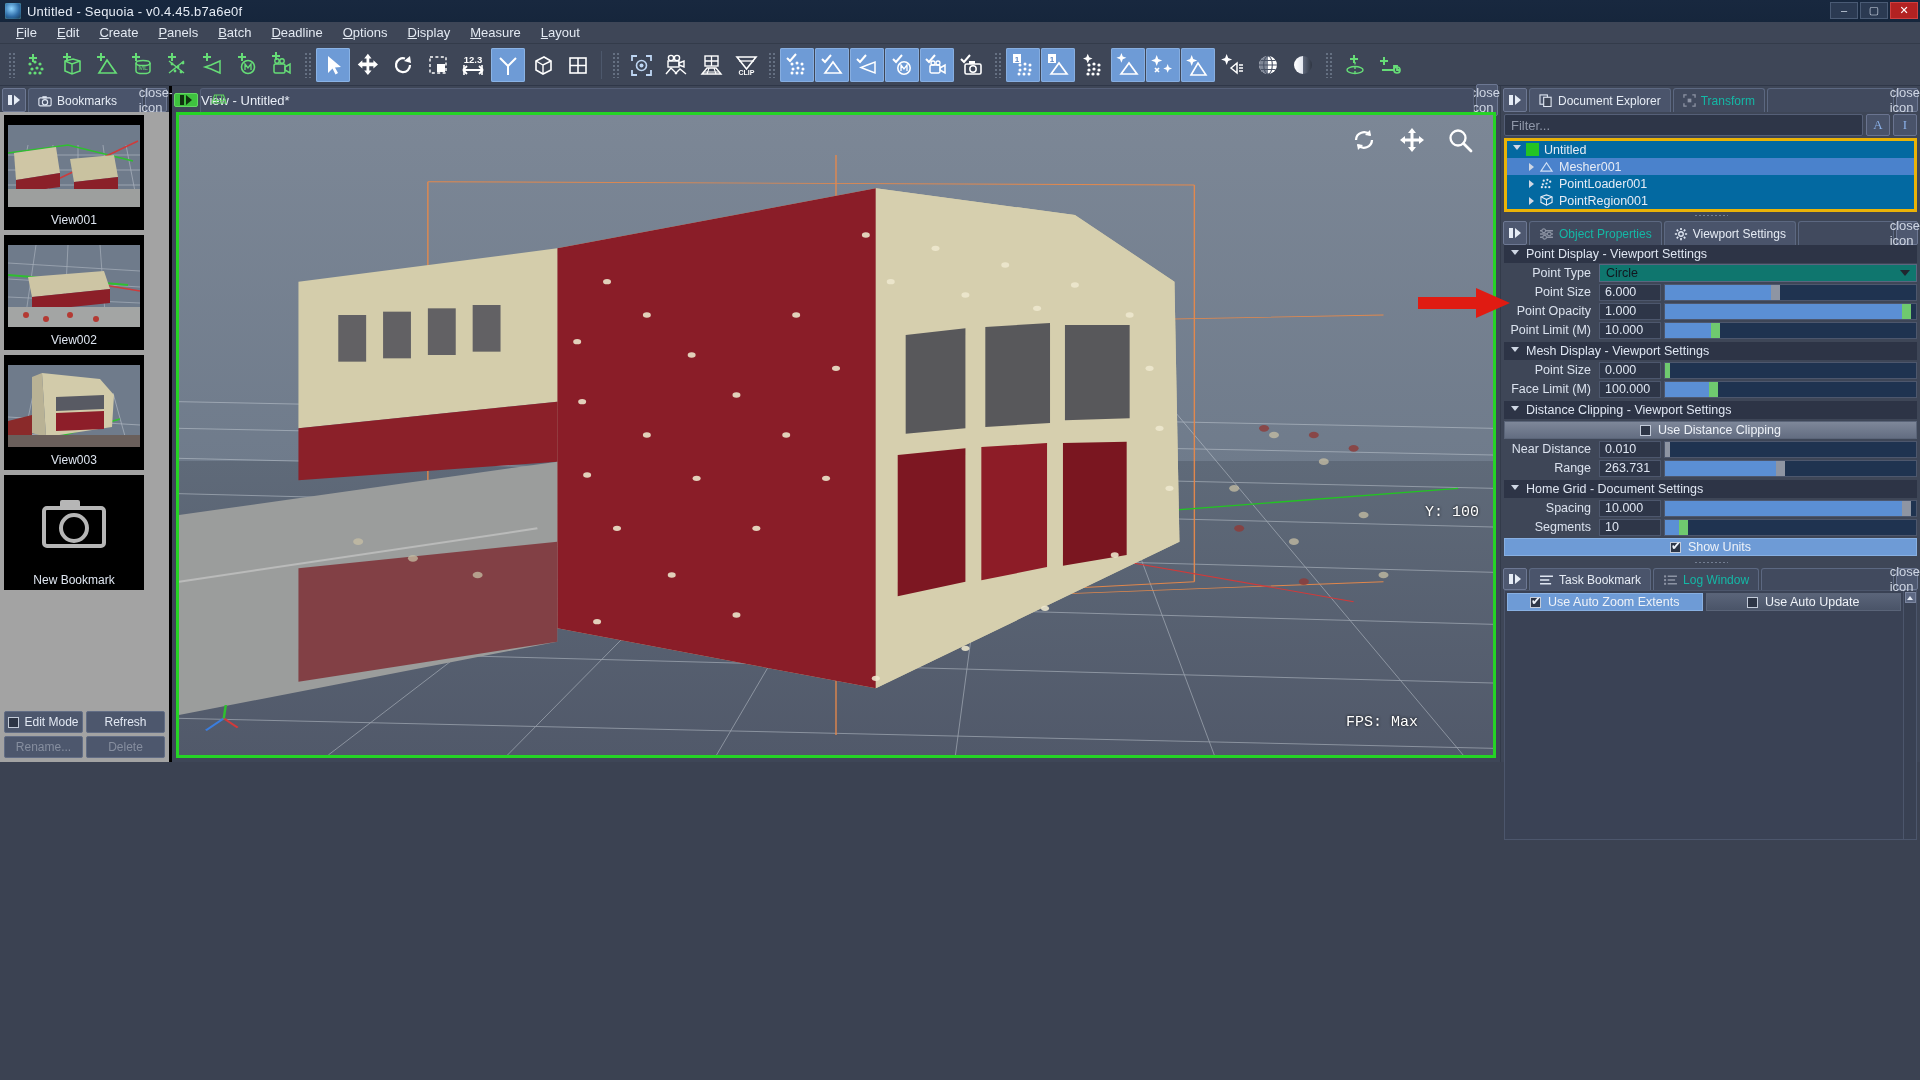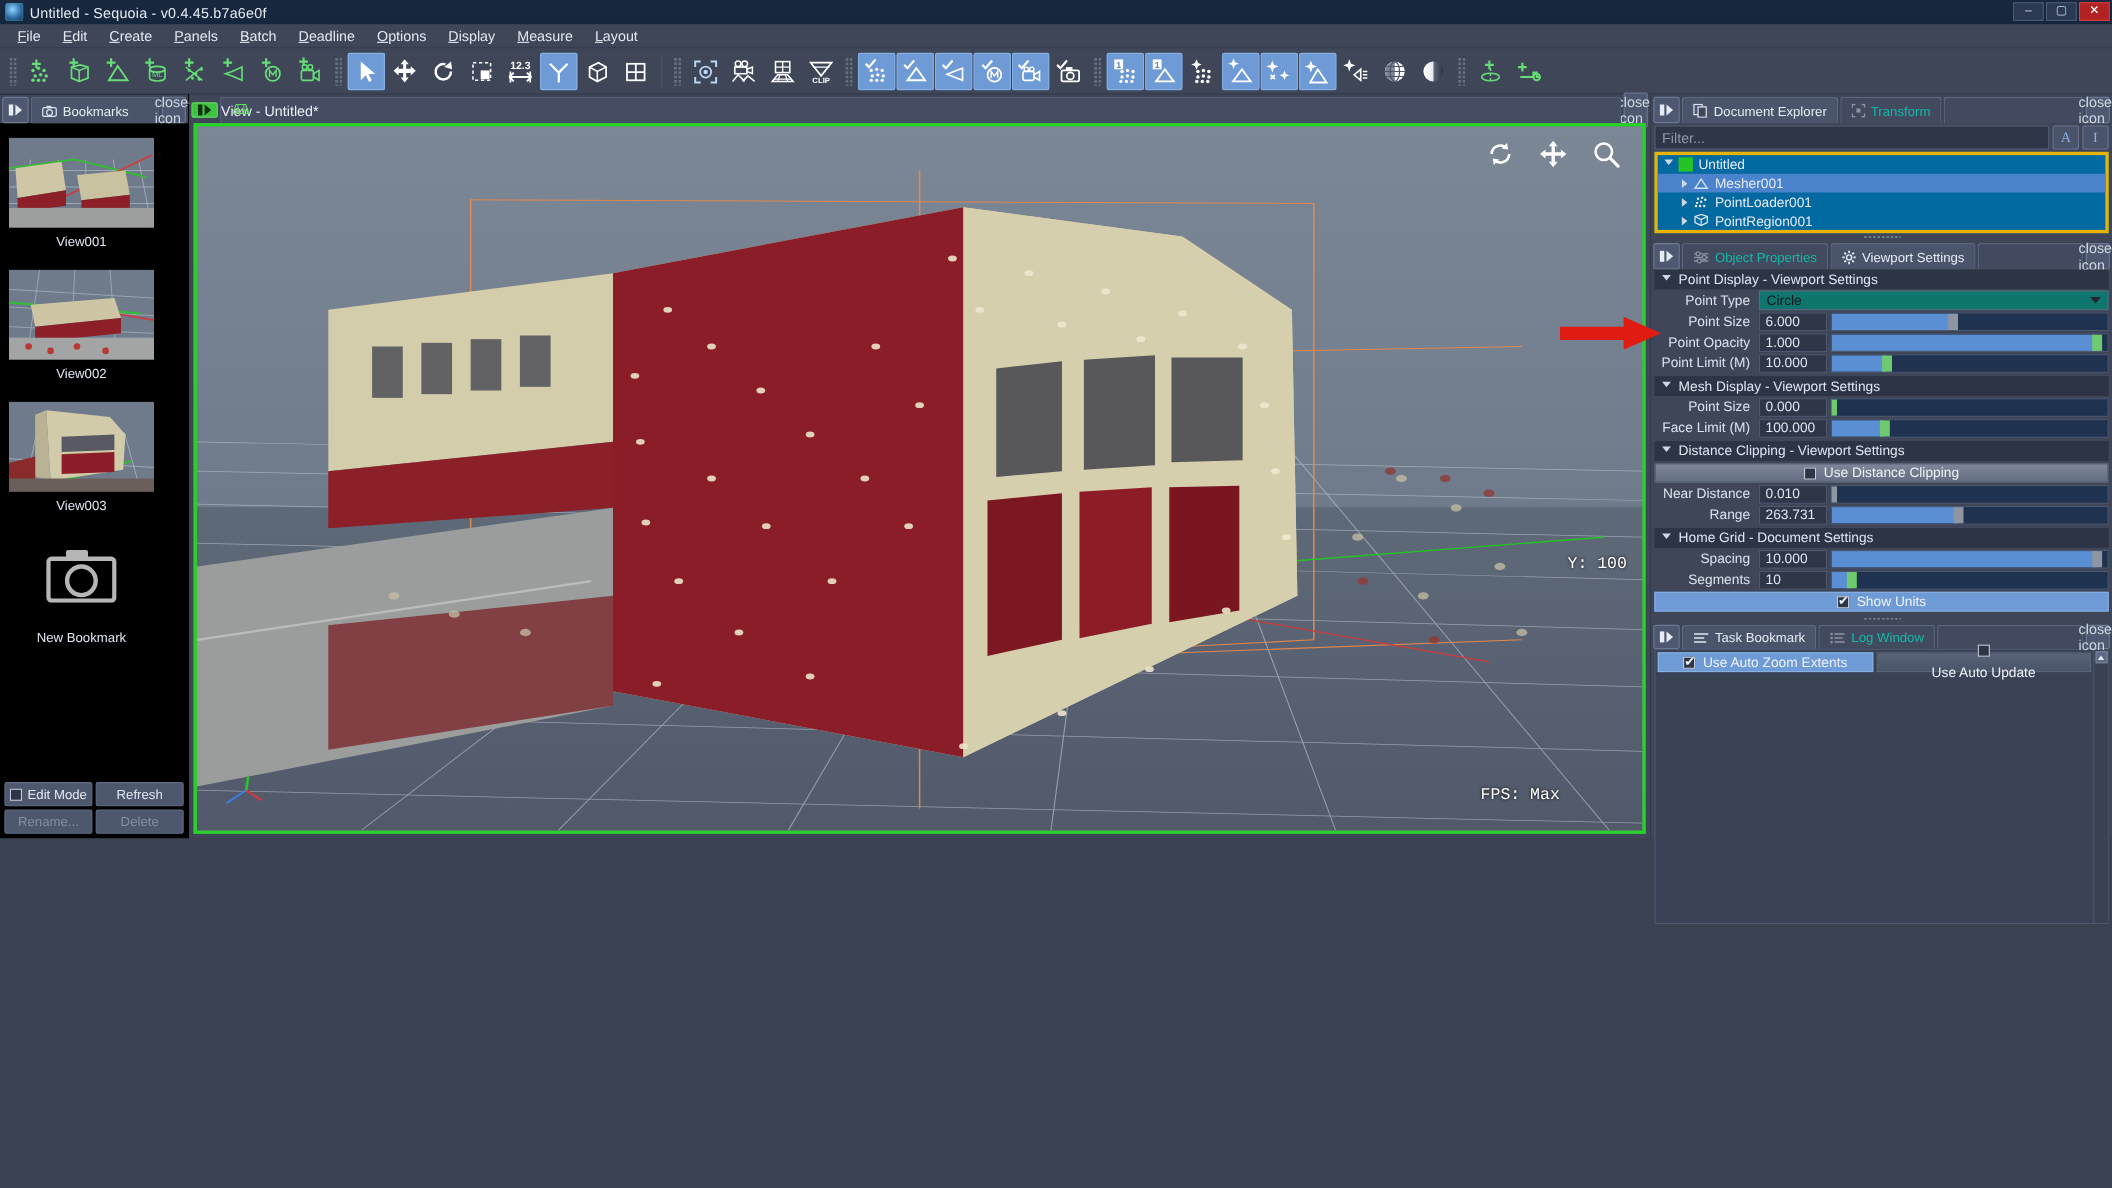--- a/index.html
+++ b/index.html
@@ -47,22 +47,22 @@
   .tbtn { width: 34px; height: 34px; display:flex; align-items:center; justify-content:center;
           border-radius: 2px; flex:none; }
   .tbtn.sel { background:#6e9bd6; box-shadow: inset 0 0 0 1px #8ab3e5; }
   .tbtn.blue { background:#6e9bd6; box-shadow: inset 0 0 0 1px #87aee0; }
   .tbtn svg { display:block; }
 
   
   .body { flex: 1; display: flex; min-height: 0; }
 
   
-  .leftpanel { width: 172px; background:#000000; display:flex; flex-direction:column;
-               flex:none; border-right:1px solid #000000; }
+  .leftpanel { width: 172px; background:#a3a3a3; display:flex; flex-direction:column;
+               flex:none; border-right:3px solid #000000; }
   .paneltabs { height: 26px; display:flex; align-items:stretch; background:#3e4657;
                padding: 2px 2px 0 2px; gap:2px; flex:none; }
   .expander { width: 24px; background:#4e5870; border:1px solid #6d7893; border-radius:2px;
               display:flex; align-items:center; justify-content:center; flex:none;}
   .ptab { background:#4a546b; border:1px solid #5c6881; border-bottom:none; border-radius:3px 3px 0 0;
           display:flex; align-items:center; gap:5px; padding: 0 9px; color:#e6ecf5; font-size:12px; }
   .ptab.inactive { background:#414a5e; color:#14b8a6; }
   .ptab.grow { flex:1; }
   .xbtn { width:22px; background:#4e5870; border:1px solid #6d7893; border-radius:2px;
           color:#cfd6e3; display:flex; align-items:center; justify-content:center;
@@ -131,21 +131,21 @@
   .slider .knob.g { background:#6fc96f; }
   .combo { flex:1; height:18px; background:#0f766e; border:1px solid #5b6680; display:flex;
            align-items:center; justify-content:space-between; padding: 0 6px; color:#12161f;
            font-size:12.5px; }
   .combo .car { width:0;height:0;border-left:5px solid transparent;border-right:5px solid transparent;
                 border-top:6px solid #21262f;}
   .wbtn { height:18px; margin: 2px 3px 0 3px; background:linear-gradient(to bottom,#7e8799,#636d81);
           border:1px solid #5a6478; color:#eef2f8; font-size:12.5px;
           display:flex; align-items:center; justify-content:center; gap:7px; }
   .wbtn.blue { background:#6e9bd6; border-color:#88b0e2; }
-  .wbtn.dk { background:linear-gradient(to bottom,#5a6479,#4a5468);flex-direction:column; }
+  .wbtn.dk { background:linear-gradient(to bottom,#5a6479,#4a5468); }
 
   .bottomtabs { margin-top:auto; }
   .tmtabs { height:24px; display:flex; align-items:stretch; padding: 2px 2px 0 2px; gap:2px; flex:none;}
   .tmbody { flex:none; height: 250px; background:#3a4255; border:1px solid #4c566c;
             margin: 0 3px 3px 3px; display:flex; flex-direction:column; }
   .tmrow { display:flex; gap:3px; padding:2px; }
   .scrollbar { width:13px; background:#394153; border-left:1px solid #4c566c;
                display:flex; flex-direction:column; align-items:center; }
   .sbarrow { width:11px; height:11px; background:#5d6882; border:1px solid #79849e; margin-top:1px;
              display:flex; align-items:center; justify-content:center; }

